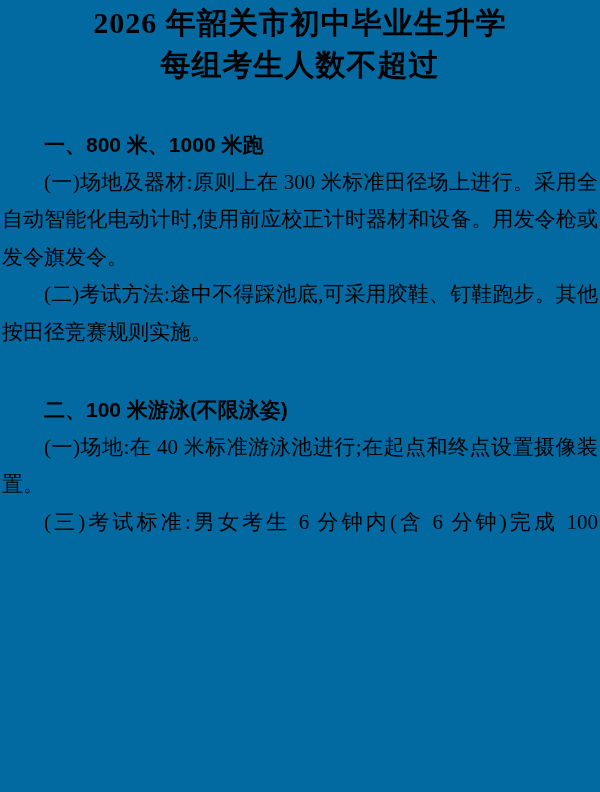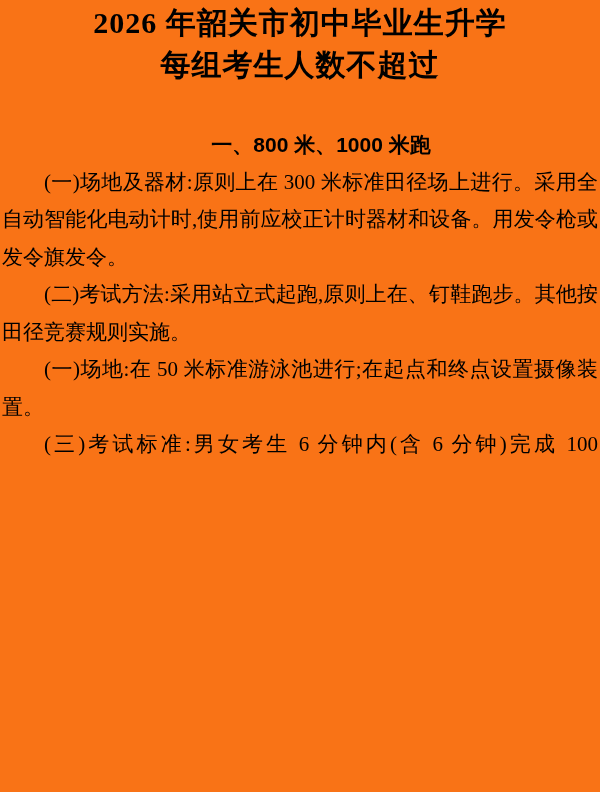--- a/index.html
+++ b/index.html
@@ -4,21 +4,21 @@
 <style>
   html, body {
     margin: 0;
     padding: 0;
     background: #ffffff;
   }
   .page {
     position: relative;
     width: 600px;
     height: 792px;
-    background: #f97316;
+    background: #0369a1;
     color: #000000;
     overflow: hidden;
     font-family: "Liberation Serif", "DejaVu Serif", serif;
     box-sizing: border-box;
     padding: 2px 2px 0 2px;
   }
   .title {
     text-align: center;
     font-weight: bold;
     font-size: 30px;
@@ -36,35 +36,36 @@
     font-size: 21px;
     line-height: 37.5px;
     text-align: justify;
     text-justify: inter-character;
     text-indent: 2em;
     word-break: break-all;
   }
   .para.heading {
     font-weight: bold;
     font-family: "Liberation Sans", "DejaVu Sans", sans-serif;
-    text-align: center;
+    text-align: left;
     margin-top: 40px;
   }
   .para.clipped {
     text-align-last: justify;
   }
 </style>
 </head>
 <body>
 
 <div class="page">
   <div class="title">
     <div class="title-line">2026 年韶关市初中毕业生升学</div>
     <div class="title-line">每组考生人数不超过</div>
   </div>
   <div class="doc-body">
       <p class="para heading">一、800 米、1000 米跑</p>
       <p class="para body">(一)场地及器材:原则上在 300 米标准田径场上进行。采用全自动智能化电动计时,使用前应校正计时器材和设备。用发令枪或发令旗发令。</p>
-      <p class="para body">(二)考试方法:采用站立式起跑,原则上在、钉鞋跑步。其他按田径竞赛规则实施。</p>
-      <p class="para body">(一)场地:在 50 米标准游泳池进行;在起点和终点设置摄像装置。</p>
+      <p class="para body">(二)考试方法:途中不得踩池底,可采用胶鞋、钉鞋跑步。其他按田径竞赛规则实施。</p>
+      <p class="para heading">二、100 米游泳(不限泳姿)</p>
+      <p class="para body">(一)场地:在 40 米标准游泳池进行;在起点和终点设置摄像装置。</p>
       <p class="para body clipped">(三)考试标准:男女考生 6 分钟内(含 6 分钟)完成 100</p>
     </div>
 </div>
 
 </body></html>

